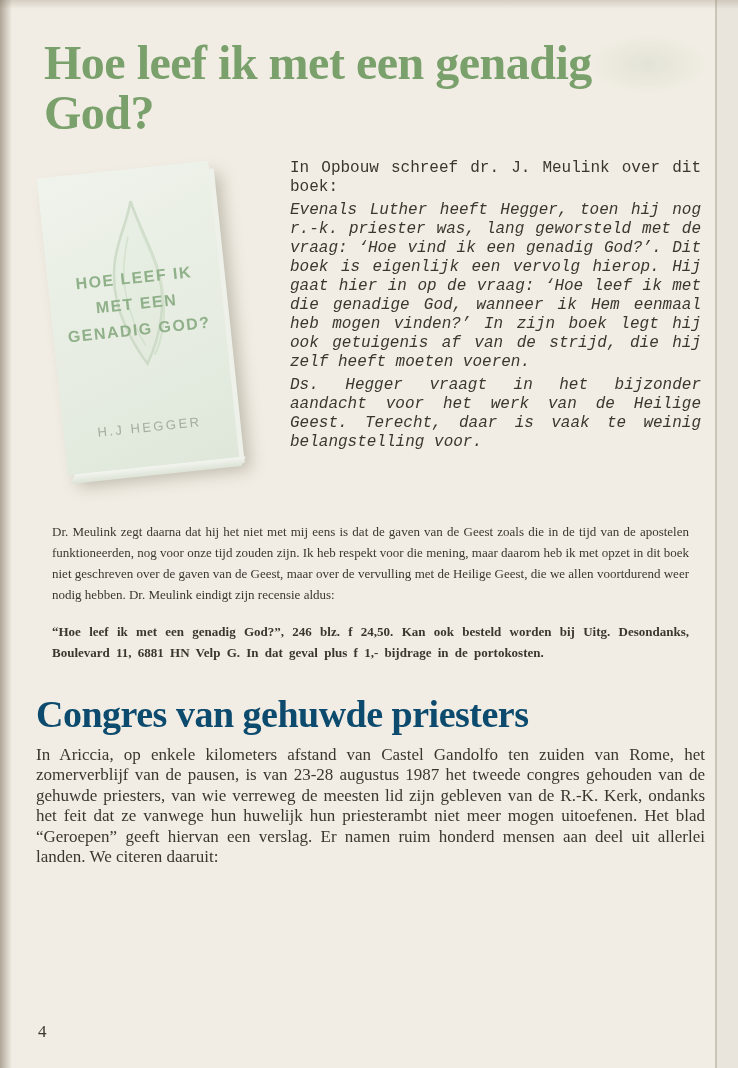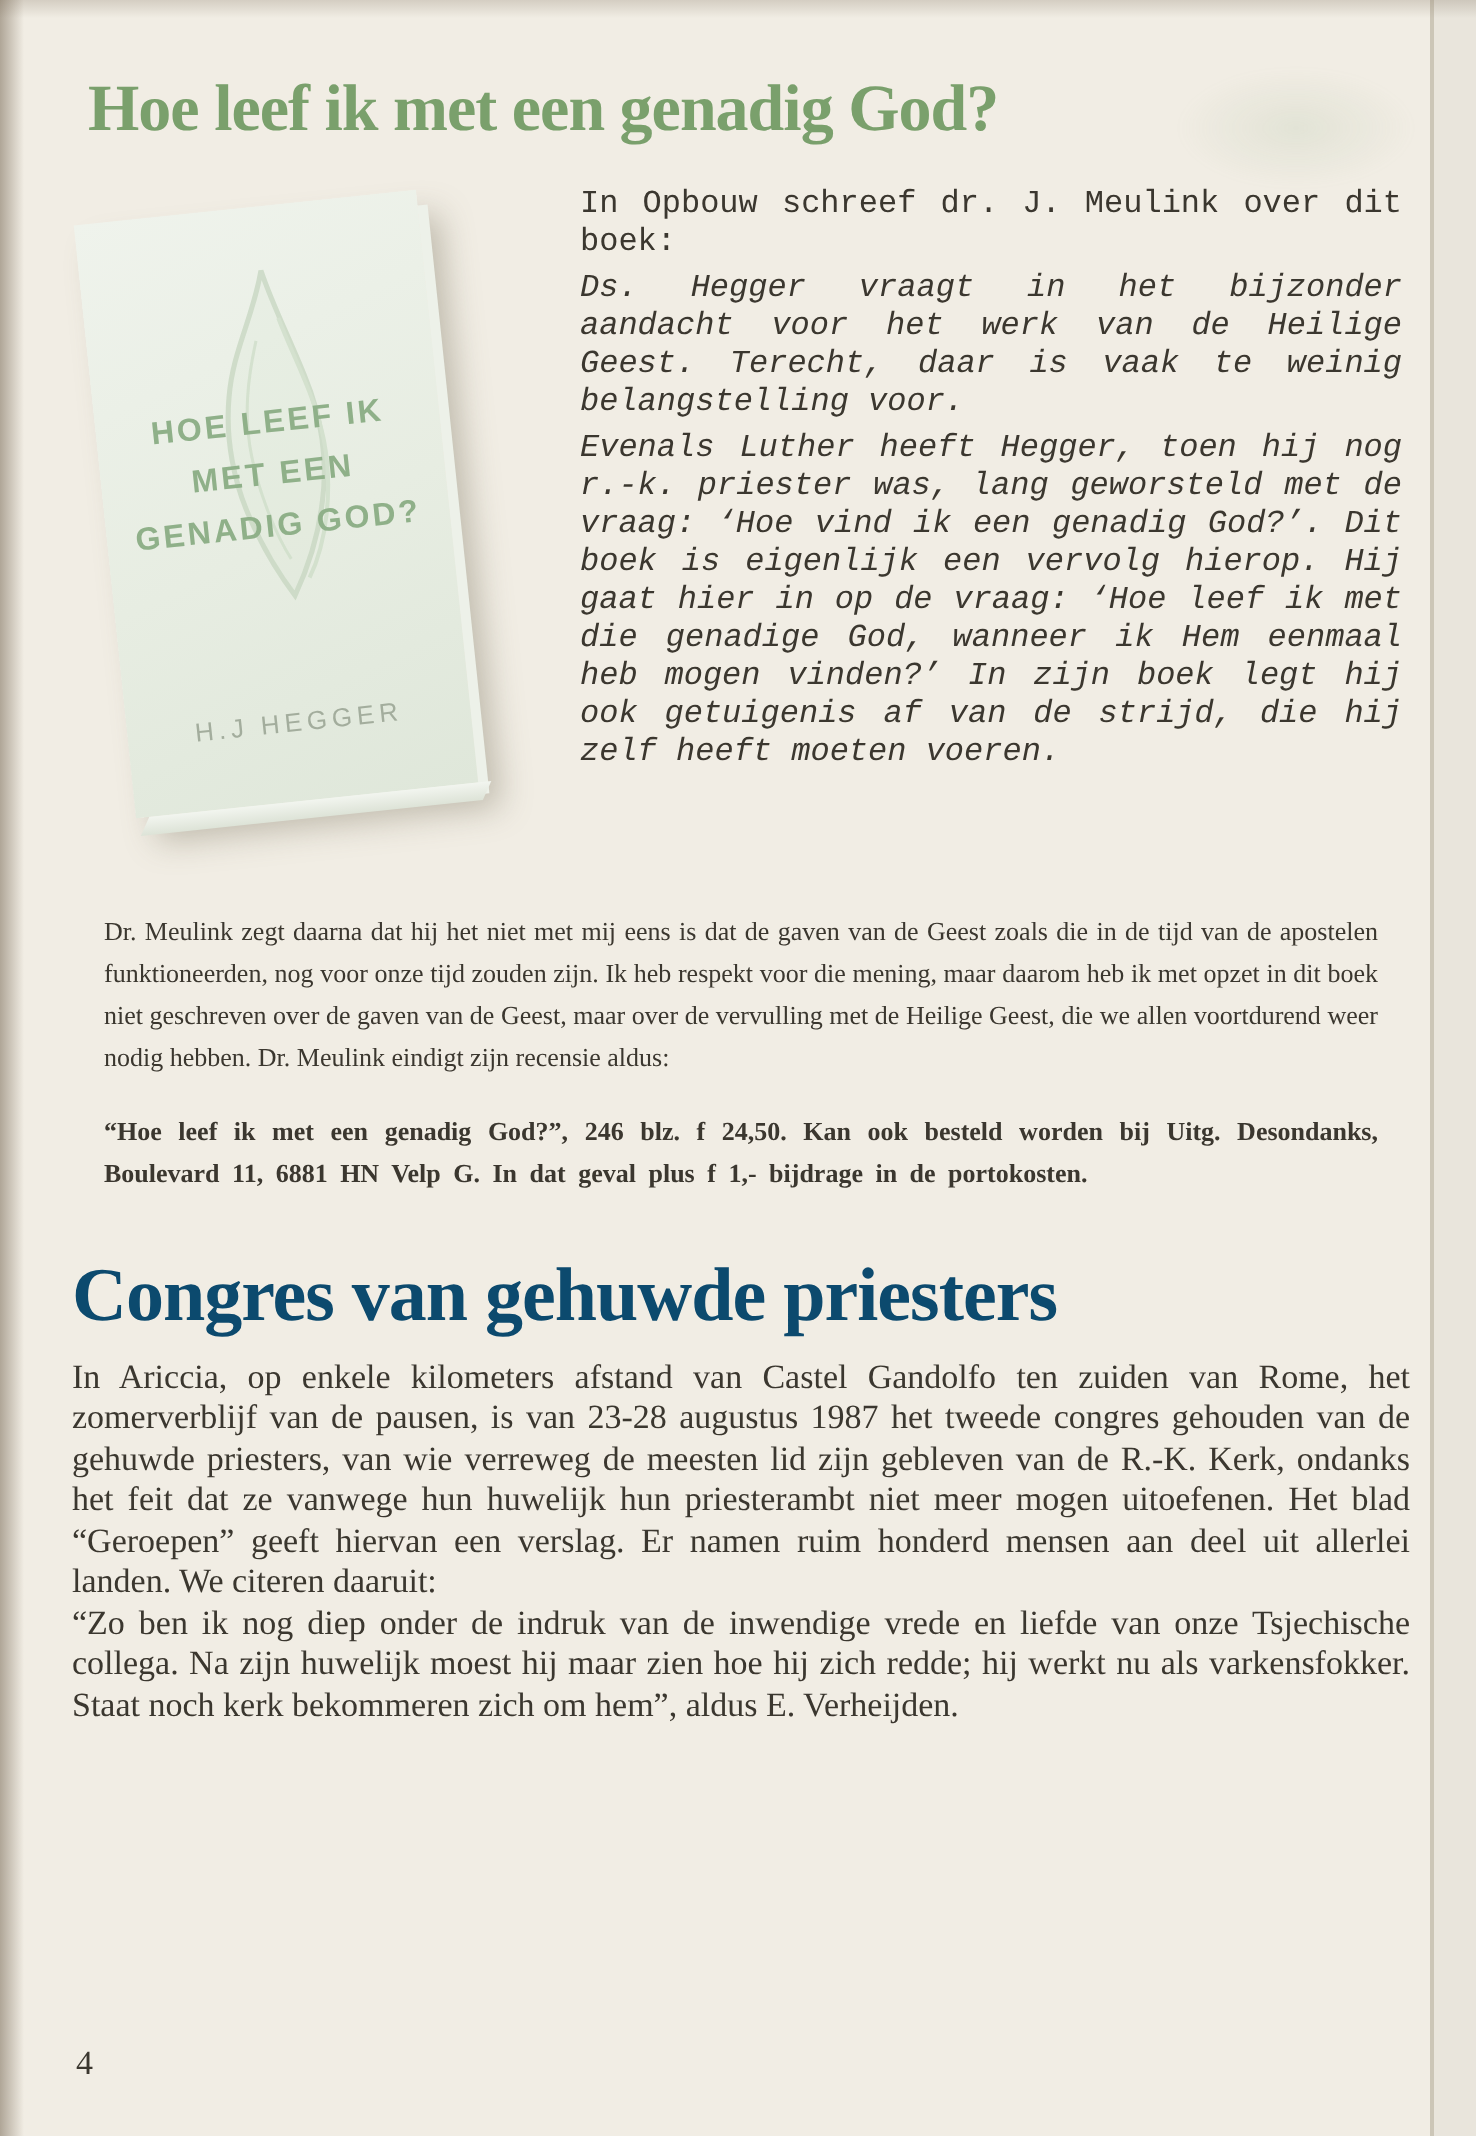--- a/index.html
+++ b/index.html
@@ -34,21 +34,21 @@
     position: absolute; right: 30px; top: 34px; width: 120px; height: 60px;
     border-radius: 50%;
     background: radial-gradient(ellipse at center, rgba(140,170,130,.14), rgba(140,170,130,0) 70%);
     filter: blur(2px); z-index: 1;
   }
 
   .content { position: absolute; left: 36px; right: 33px; top: 0; z-index: 2; }
 
   h1.green-title {
     margin: 38px 0 0 8px;
-    font-size: 33px; line-height: 1.05;
+    font-size: 48px; line-height: 1.05;
     font-weight: bold;
     color: #7aa06c;
     letter-spacing: -0.5px;
   }
   h2.green-title {
     margin: 32px 0 0 0;
     font-size: 38px; line-height: 1.05;
     font-weight: bold;
     color: #0c4a6e;
     letter-spacing: -0.5px;
@@ -128,32 +128,31 @@
           <div>HOE LEEF IK</div>
           <div>MET EEN</div>
           <div>GENADIG GOD?</div>
         </div>
         <div class="cover-author">H.J HEGGER</div>
       </div>
     </div>
 
     <div class="review-col">
       <p>In Opbouw schreef dr. J. Meulink over dit boek:</p>
+      <p class="italic">Evenals Luther heeft Hegger, toen hij nog r.-k. priester was, lang geworsteld met de vraag: ‘Hoe vind ik een genadig God?’. Dit boek is eigenlijk een vervolg hierop. Hij gaat hier in op de vraag: ‘Hoe leef ik met die genadige God, wanneer ik Hem eenmaal heb mogen vinden?’ In zijn boek legt hij ook getuigenis af van de strijd, die hij zelf heeft moeten voeren.</p>
       <p class="italic">Ds. Hegger vraagt in het bijzonder aandacht voor het werk van de Heilige Geest. Terecht, daar is vaak te weinig belangstelling voor.</p>
-      <p class="italic">Evenals Luther heeft Hegger, toen hij nog r.-k. priester was, lang geworsteld met de vraag: ‘Hoe vind ik een genadig God?’. Dit boek is eigenlijk een vervolg hierop. Hij gaat hier in op de vraag: ‘Hoe leef ik met die genadige God, wanneer ik Hem eenmaal heb mogen vinden?’ In zijn boek legt hij ook getuigenis af van de strijd, die hij zelf heeft moeten voeren.</p>
     </div>
   </div>
 
   <div class="full-text">
     <p>Dr. Meulink zegt daarna dat hij het niet met mij eens is dat de gaven van de Geest zoals die in de tijd van de apostelen funktioneerden, nog voor onze tijd zouden zijn. Ik heb respekt voor die mening, maar daarom heb ik met opzet in dit boek niet geschreven over de gaven van de Geest, maar over de vervulling met de Heilige Geest, die we allen voortdurend weer nodig hebben. Dr. Meulink eindigt zijn recensie aldus:</p>
     <p class="order-info">“Hoe leef ik met een genadig God?”, 246 blz. f 24,50. Kan ook besteld worden bij Uitg. Desondanks, Boulevard 11, 6881 HN Velp G. In dat geval plus f 1,- bijdrage in de portokosten.</p>
   </div>
 
   <h2 class="green-title">Congres van gehuwde priesters</h2>
 
   <div class="article2-body">
     <p>In Ariccia, op enkele kilometers afstand van Castel Gandolfo ten zuiden van Rome, het zomerverblijf van de pausen, is van 23-28 augustus 1987 het tweede congres gehouden van de gehuwde priesters, van wie verreweg de meesten lid zijn gebleven van de R.-K. Kerk, ondanks het feit dat ze vanwege hun huwelijk hun priesterambt niet meer mogen uitoefenen. Het blad “Geroepen” geeft hiervan een verslag. Er namen ruim honderd mensen aan deel uit allerlei landen. We citeren daaruit:</p>
-    <p>“Zo ben ik nog diep onder de indruk van de inwendige vrede en liefde van onze Tsjechische collega. Na zijn huwelijk moest hij maar zien hoe hij zich redde; hij werkt nu als varkensfokker. Staat noch kerk bekommeren zich om hem”, aldus E. Verheijden.</p>
   </div>
 
 </div>
 
 <div class="page-number">4</div>
 
 </body></html>

